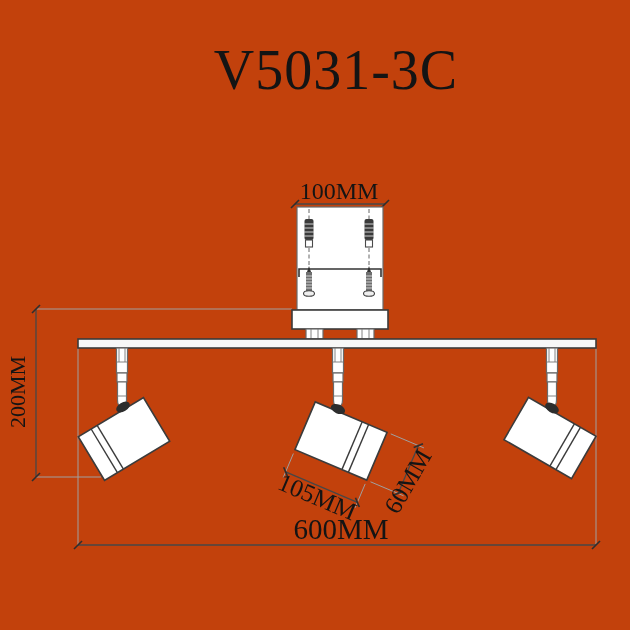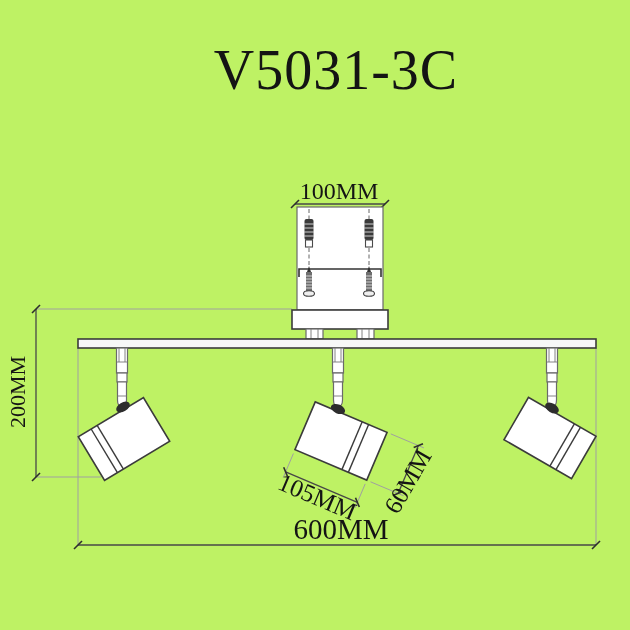--- a/index.html
+++ b/index.html
@@ -1,16 +1,16 @@
 <!DOCTYPE html>
 <html><head>
 <meta charset="utf-8">
 <style>
   html,body{margin:0;padding:0;background:#ffffff;}
-  .stage{width:630px;height:630px;background:#bef264;position:relative;overflow:hidden;}
+  .stage{width:630px;height:630px;background:#c2410c;position:relative;overflow:hidden;}
   svg{display:block;}
   text{font-family:"Liberation Serif","DejaVu Serif",serif;fill:#141414;}
   .title-text{font-size:56px;letter-spacing:1px;}
   .dim-100{font-size:24px;}
   .dim-200{font-size:22px;}
   .dim-600{font-size:29px;}
   .dim-105{font-size:25px;}
   .dim-60{font-size:25px;}
   .outline{stroke:#3b3b3b;stroke-width:1.6;fill:#ffffff;}
   .outline-thin{stroke:#6a6a6a;stroke-width:1.2;fill:#ffffff;}

